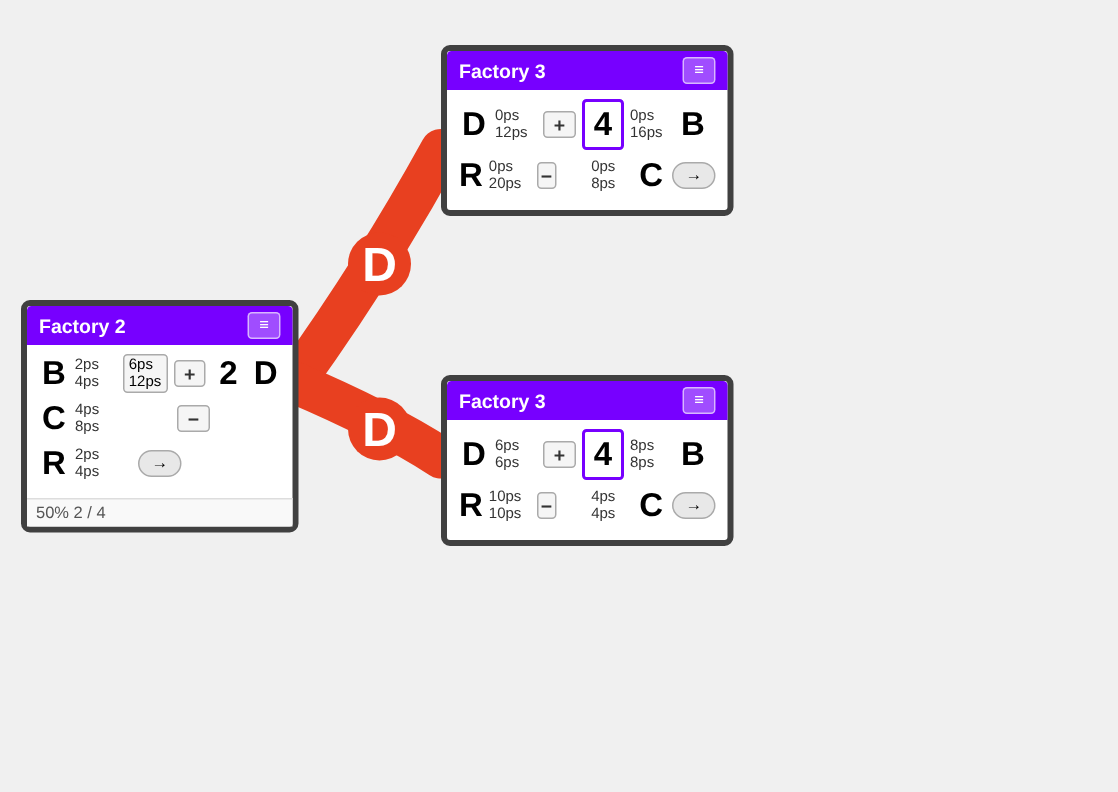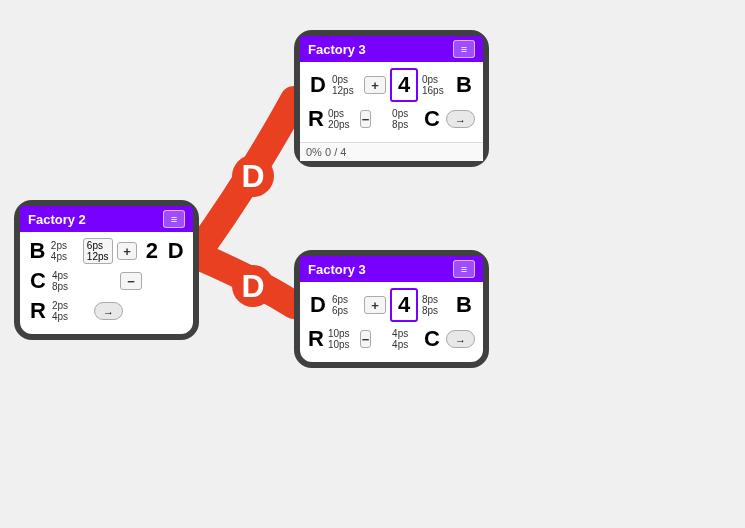--- a/index.html
+++ b/index.html
@@ -7,22 +7,22 @@
       width: 745px;
       height: 528px;
       background: #f0f0f0;
       font-family: Arial, sans-serif;
       position: relative;
       overflow: hidden;
     }
 
     .factory-card {
       position: absolute;
-      border: 6px solid #404040;
-      border-radius: 18px;
+      border: 4px solid #404040;
+      border-radius: 6px;
       background: white;
       min-width: 185px;
     }
 
     .factory-header {
       background: #7700ff;
       color: white;
       padding: 4px 8px;
       display: flex;
       justify-content: space-between;
@@ -216,20 +216,21 @@
 
     <div class="factory-row">
       <span class="row-letter">R</span>
       <div class="time-stack">
         <span>2ps</span>
         <span>4ps</span>
       </div>
       <button class="go-btn" style="margin-left:10px;">→</button>
     </div>
   </div>
+  <div class="status-bar">50% 2 / 4</div>
 </div>
 
 <div class="factory-card" style="top:30px; left:294px; width:195px;">
   <div class="factory-header">
     <span class="factory-header-title">Factory 3</span>
     <button class="menu-btn">≡</button>
   </div>
   <div class="factory-body">
 
     <div class="factory-row">
@@ -256,21 +257,20 @@
       <button class="op-btn">−</button>
       <div style="width:28px;"></div>
       <div class="time-stack-right">
         <span>0ps</span>
         <span>8ps</span>
       </div>
       <span class="end-letter">C</span>
       <button class="go-btn" style="margin-left:2px;">→</button>
     </div>
   </div>
-  <div class="status-bar">0% 0 / 4</div>
 </div>
 
 <div class="factory-card" style="top:250px; left:294px; width:195px;">
   <div class="factory-header">
     <span class="factory-header-title">Factory 3</span>
     <button class="menu-btn">≡</button>
   </div>
   <div class="factory-body">
 
     <div class="factory-row">

